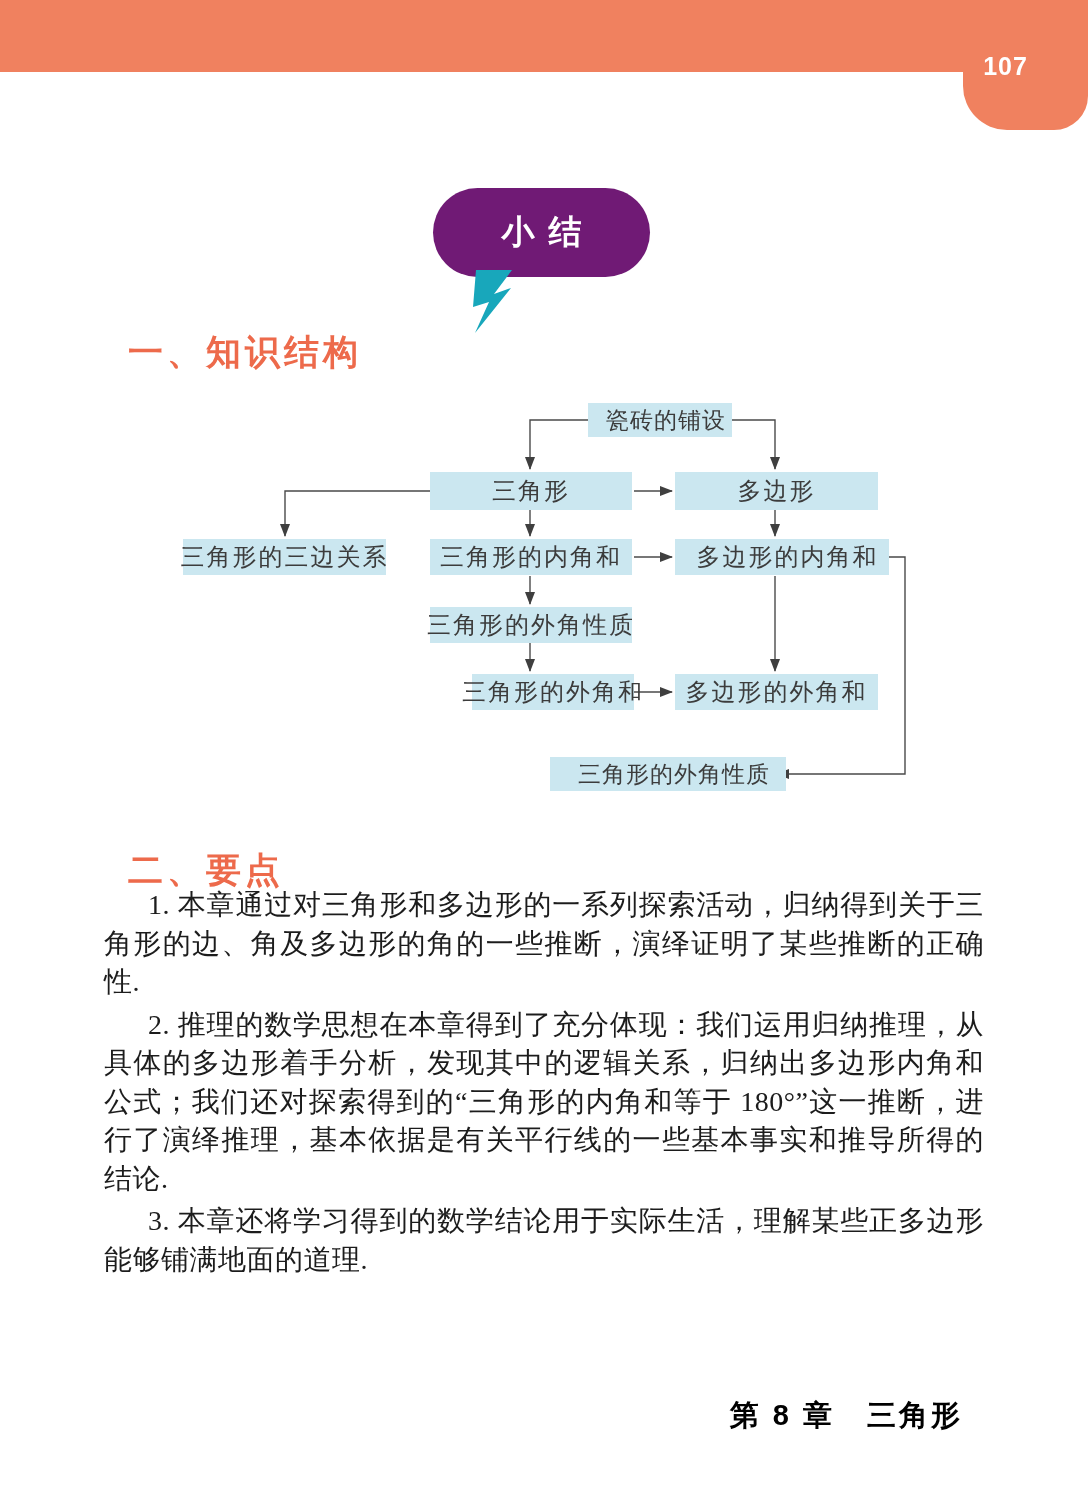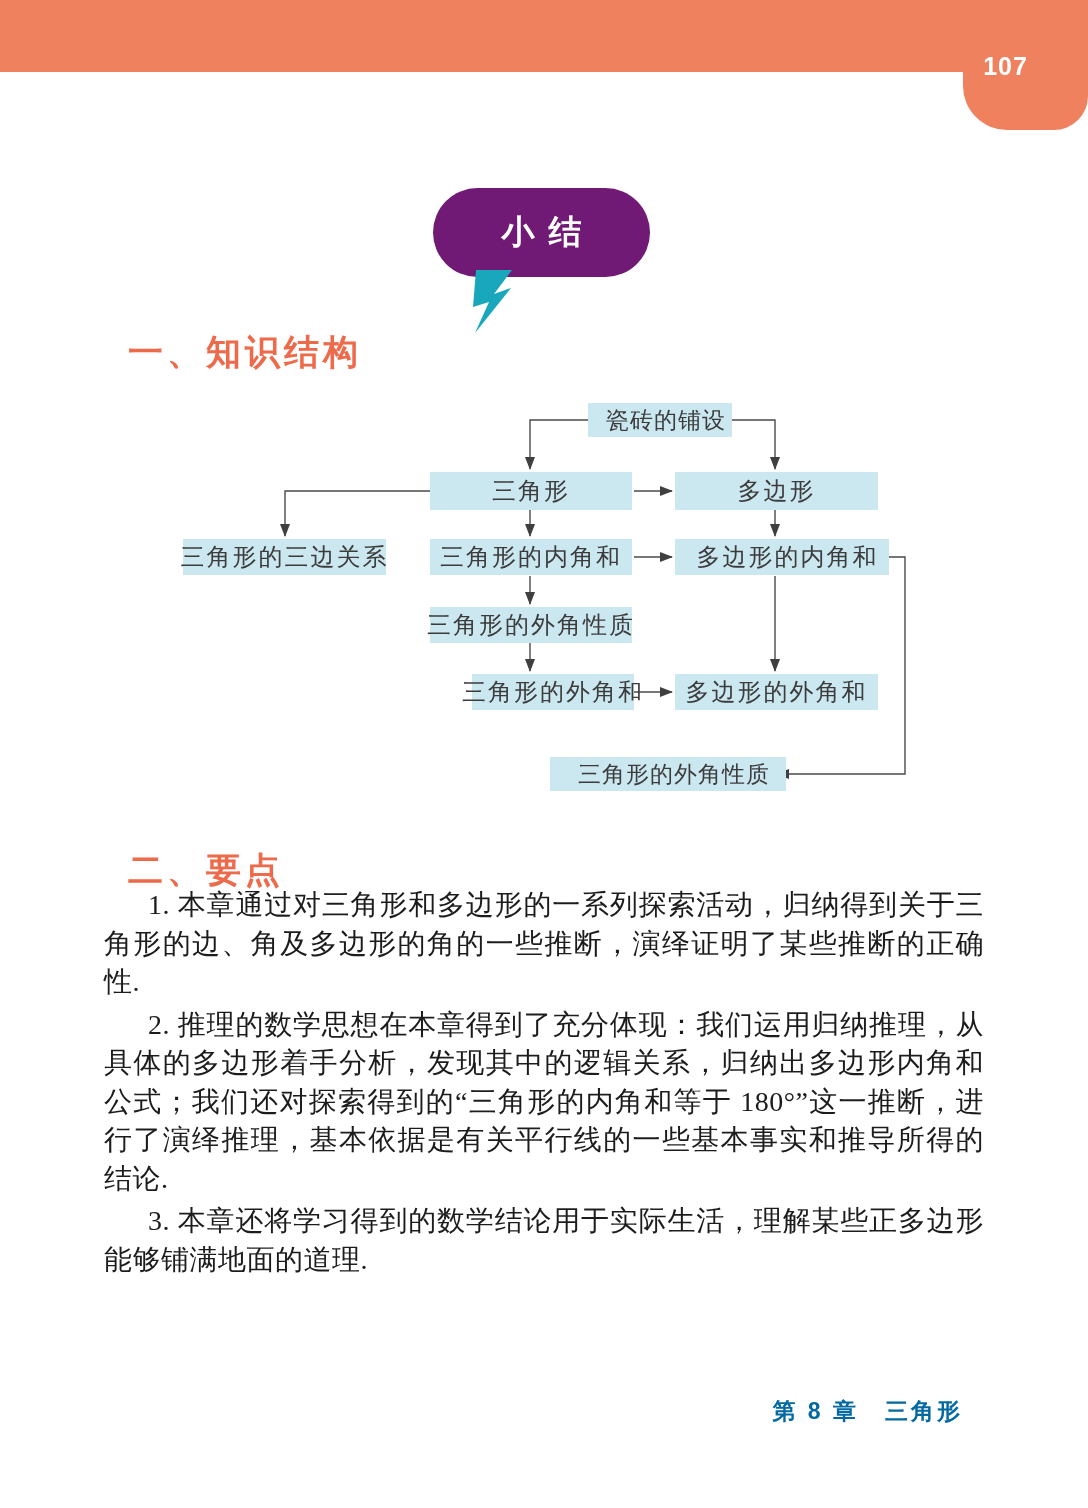--- a/index.html
+++ b/index.html
@@ -45,23 +45,23 @@
   }
   .node.small { font-size:23px; letter-spacing:1px;padding-left:12px; }
   
   .body-text { position:absolute; left:104px; top:886px; width:880px; }
   .body-text p {
     margin:0 0 4px 0; font-size:28px; line-height:38.5px;
     text-indent:44px; text-align:justify; color:#1c1c1c; letter-spacing:0.5px;
   }
   
   .footer {
-    position:absolute; right:125px; top:1396px; color:#0369a1;
+    position:absolute; right:125px; top:1396px; color:#000000;
     font-family:"Liberation Sans", sans-serif; font-weight:bold;
-    font-size:23px; letter-spacing:3px;
+    font-size:29px; letter-spacing:3px;
   }
 </style>
 </head>
 <body>
 
 <div class="page">
 
   <div class="topbar"></div>
 
   <div class="page-tab">

